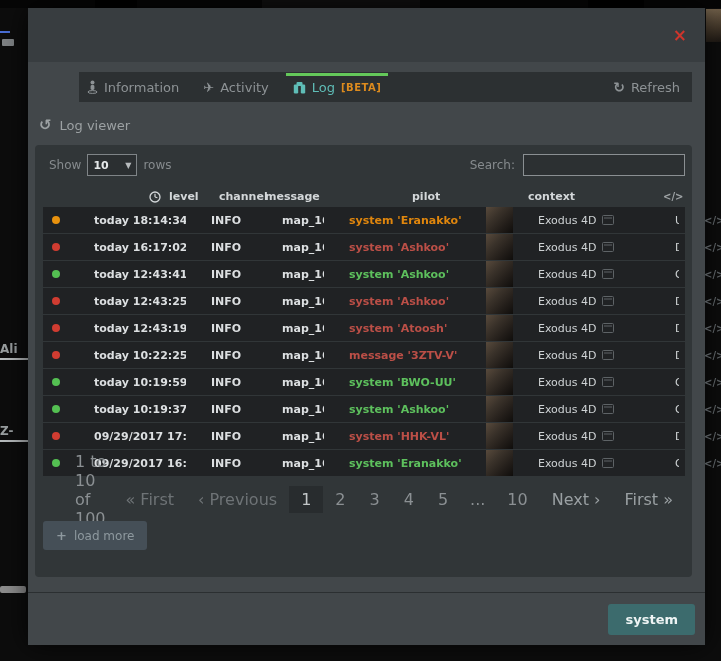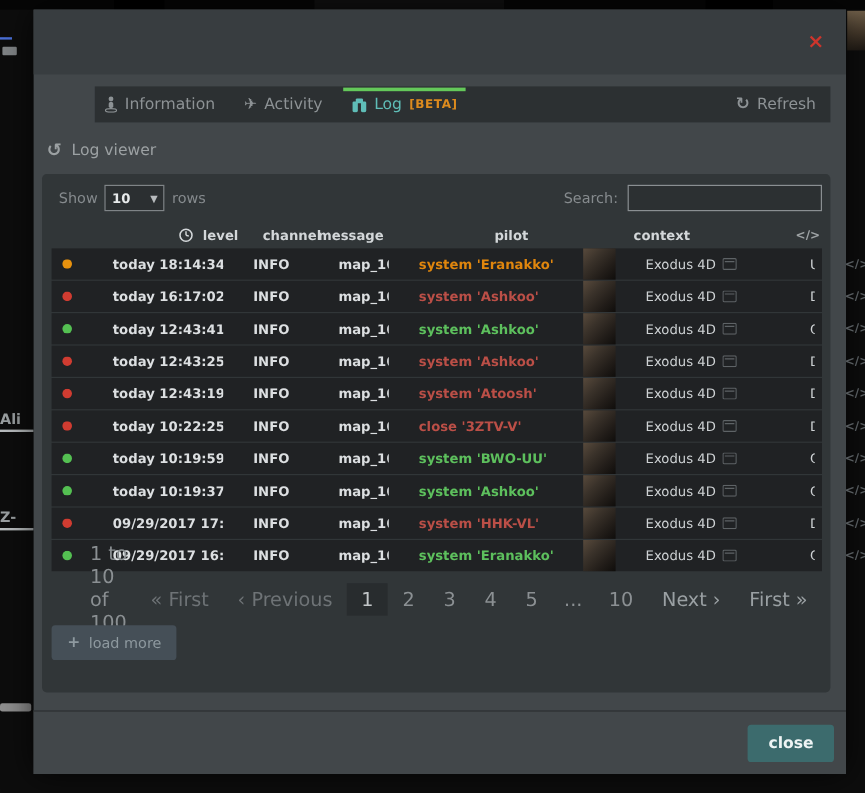--- a/index.html
+++ b/index.html
@@ -305,21 +305,21 @@
             <span class="c ccode">&lt;/&gt;</span>
           </div>
 
           <div class="lgrid lrow">
             <span class="c cdot">
                 <i class="dot dot-red"></i>
               </span>
             <span class="c ctime">today 10:22:25</span>
             <span class="c clevel">INFO</span>
             <span class="c cchan">map_16</span>
-            <span class="c cmsg msg-red">close '3ZTV-V'</span>
+            <span class="c cmsg msg-red">message '3ZTV-V'</span>
             <span class="c cav"></span>
             <span class="c cpilot">
                 <span>Exodus 4D</span>
                 <svg class="wicon" width="12" height="10" viewBox="0 0 12 10">
                   <rect x="0.5" y="0.5" width="11" height="9" rx="1" fill="none" stroke="currentColor"></rect>
                   <line x1="2" y1="3" x2="10" y2="3" stroke="currentColor"></line>
                 </svg>
               </span>
             <span class="c cctx">Deleted system '3ZTV-V' #...</span>
             <span class="c ccode">&lt;/&gt;</span>
@@ -424,17 +424,17 @@
 
         <button class="load-more">
           <span class="plus">+</span>
           <span>load more</span>
         </button>
 
       </div>
     </div>
 
     <div class="modal-footer">
-      <button class="btn-close">close</button>
+      <button class="btn-close">system</button>
     </div>
 
   </div>
 </div>
 
 </body></html>

